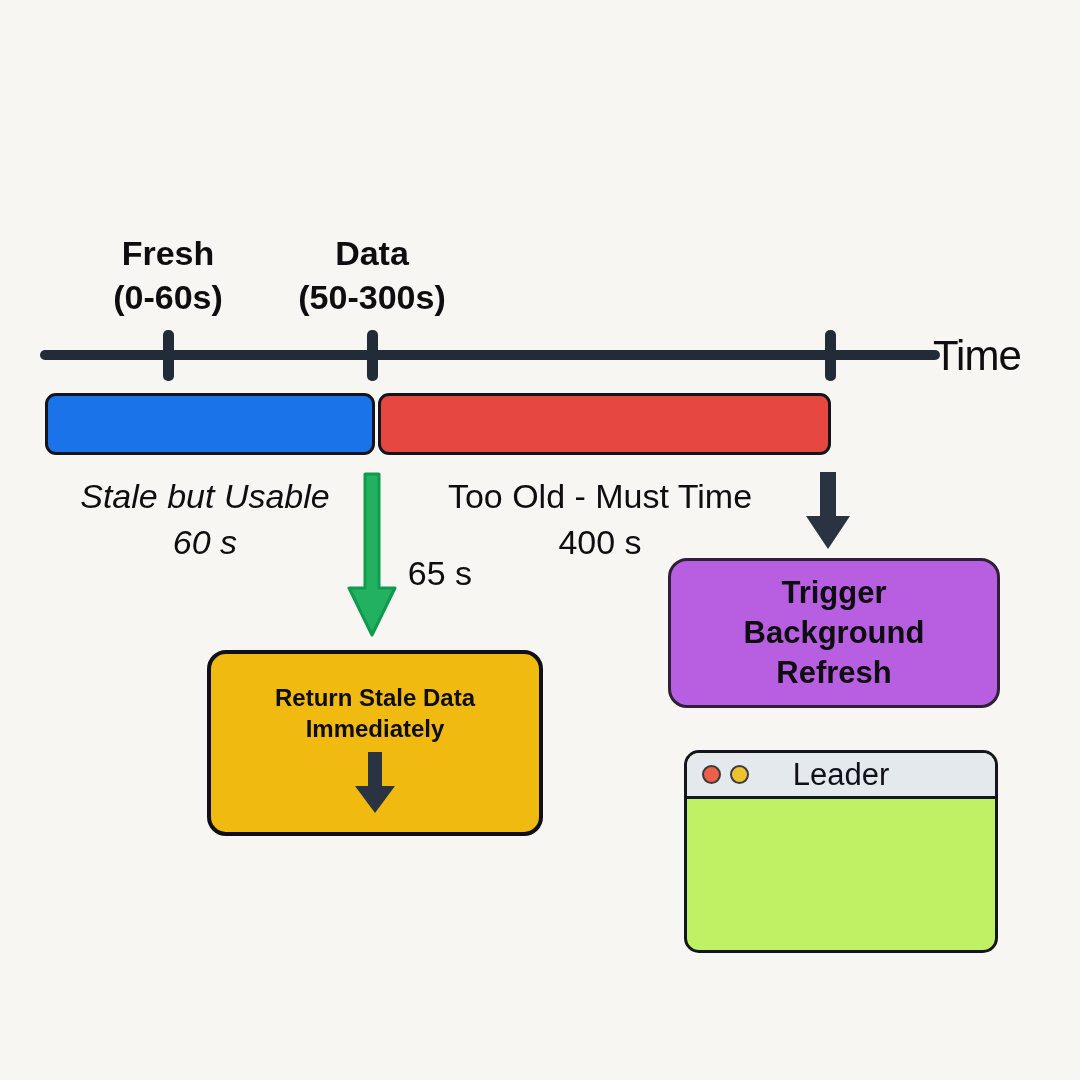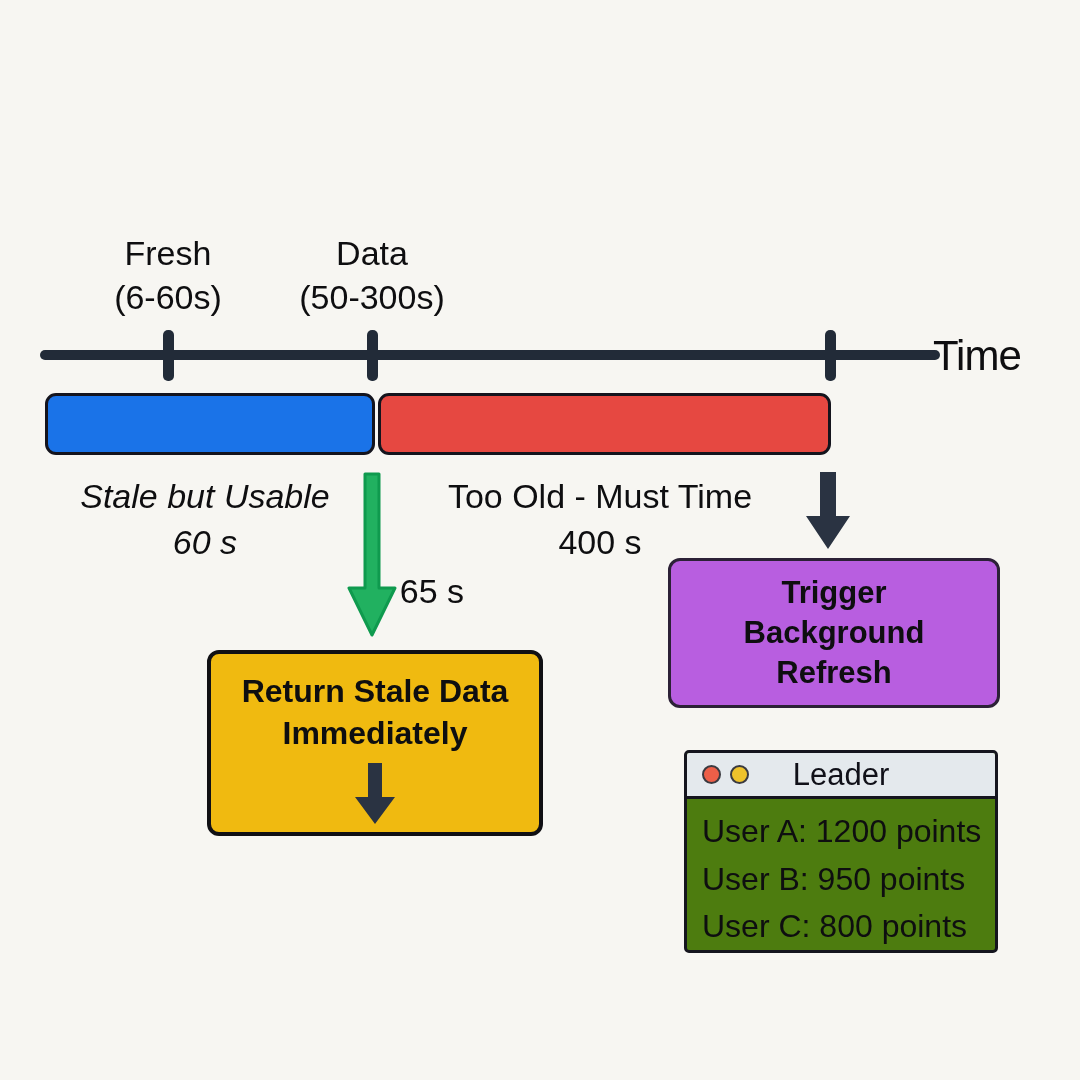--- a/index.html
+++ b/index.html
@@ -17,21 +17,21 @@
 
   
   .phase-label {
     position: absolute;
     width: 240px;
     text-align: center;
     font-size: 34px;
     line-height: 1.28;
     color: #0e0e10;
   }
-  .phase-label .name, .phase-label .range { display: block; }
+  .phase-label .name, .phase-label .range { display: block; font-weight: bold; }
 
   
   .timeline-line {
     position: absolute;
     left: 40px; top: 350px;
     width: 900px; height: 10px;
     border-radius: 6px;
   }
   .tick {
     position: absolute;
@@ -69,48 +69,48 @@
 
   
   .flow-box {
     position: absolute;
     display: flex;
     flex-direction: column;
     align-items: center;
     justify-content: center;
     text-align: center;
     font-weight: bold;
-    border-radius: 12px;
+    border-radius: 19px;
   }
   #return-stale-box {
     left: 207px; top: 650px;
     width: 336px; height: 186px;
     border: 4px solid #101014;
-    font-size: 32px;
+    font-size: 24px;
     line-height: 1.3;
     padding-top: 10px;
   }
   #return-stale-box .box-text { width: 300px; }
   #trigger-refresh-box {
     left: 668px; top: 558px;
     width: 332px; height: 150px;
     border: 3px solid #2c2137;
     font-size: 31px;
     line-height: 1.3;
   }
   #trigger-refresh-box .box-text { width: 210px; }
 
   
   #leader-window {
     position: absolute;
     left: 684px; top: 750px;
     width: 314px; height: 203px;
-    background: #4d7c0f;
+    background: #bef264;
     border: 3px solid #15151e;
-    border-radius: 5px;
+    border-radius: 15px;
     overflow: hidden;
   }
   #leader-titlebar {
     position: relative;
     height: 46px;
     border-bottom: 3px solid #15151e;
     display: flex;
     align-items: center;
     padding-left: 15px;
   }
@@ -137,21 +137,21 @@
     color: #0e0e10;
   }
 </style>
 </head>
 <body>
 
 <div id="canvas" style="background-color: rgb(247, 246, 242);">
 
   <div class="phase-label" style="left:48px; top:232px;">
     <span class="name">Fresh</span>
-    <span class="range">(6-60s)</span>
+    <span class="range">(0-60s)</span>
   </div>
   <div class="phase-label" style="left:252px; top:232px;">
     <span class="name">Data</span>
     <span class="range">(50-300s)</span>
   </div>
 
   <div class="timeline-line" style="background-color: rgb(34, 43, 56);"></div>
   <div class="tick" style="left: 163px; background-color: rgb(34, 43, 56);"></div>
   <div class="tick" style="left: 367px; background-color: rgb(34, 43, 56);"></div>
   <div class="tick" style="left: 825px; background-color: rgb(34, 43, 56);"></div>
@@ -167,21 +167,21 @@
 
   <div class="annot" style="left:430px; top:474px; width:340px;">
     <div>Too Old - Must Time</div>
     <div>400 s</div>
   </div>
 
   <svg class="arrow-svg" style="left:347px; top:472px;" width="50" height="166" viewBox="0 0 50 166">
     <path d="M18 2 L32 2 L32 116 L48 116 L25 163 L2 116 L18 116 Z" stroke="#0f9a4e" stroke-width="3" stroke-linejoin="round" fill="#21b160"></path>
   </svg>
 
-  <div class="annot" style="left:392px; top:569px; width:80px; text-align:center;">65 s</div>
+  <div class="annot" style="left:392px; top:551px; width:80px; text-align:right;">65 s</div>
 
   <svg class="arrow-svg" style="left:806px; top:472px;" width="44" height="78" viewBox="0 0 44 78">
     <path d="M14 0 L30 0 L30 44 L44 44 L22 77 L0 44 L14 44 Z" fill="#2a3342"></path>
   </svg>
 
   <div class="flow-box" id="return-stale-box" style="background-color: rgb(240, 186, 16);">
     <div class="box-text">Return Stale Data Immediately</div>
     <svg width="40" height="62" viewBox="0 0 40 62" style="margin-top:8px;">
       <path d="M13 0 L27 0 L27 34 L40 34 L20 61 L0 34 L13 34 Z" fill="#2a3342"></path>
     </svg>
@@ -190,20 +190,15 @@
   <div class="flow-box" id="trigger-refresh-box" style="background-color: rgb(184, 94, 224);">
     <div class="box-text">Trigger Background Refresh</div>
   </div>
 
   <div id="leader-window">
     <div id="leader-titlebar" style="background-color: rgb(228, 233, 237);">
       <span class="traffic-dot" style="background-color: rgb(236, 95, 72);"></span>
       <span class="traffic-dot" style="background-color: rgb(238, 194, 43);"></span>
       <span id="leader-title">Leader</span>
     </div>
-    <div id="leader-rows">
-      <div class="leader-row">User A: 1200 points</div>
-      <div class="leader-row">User B: 950 points</div>
-      <div class="leader-row">User C: 800 points</div>
-    </div>
   </div>
 
 </div>
 
 </body></html>

